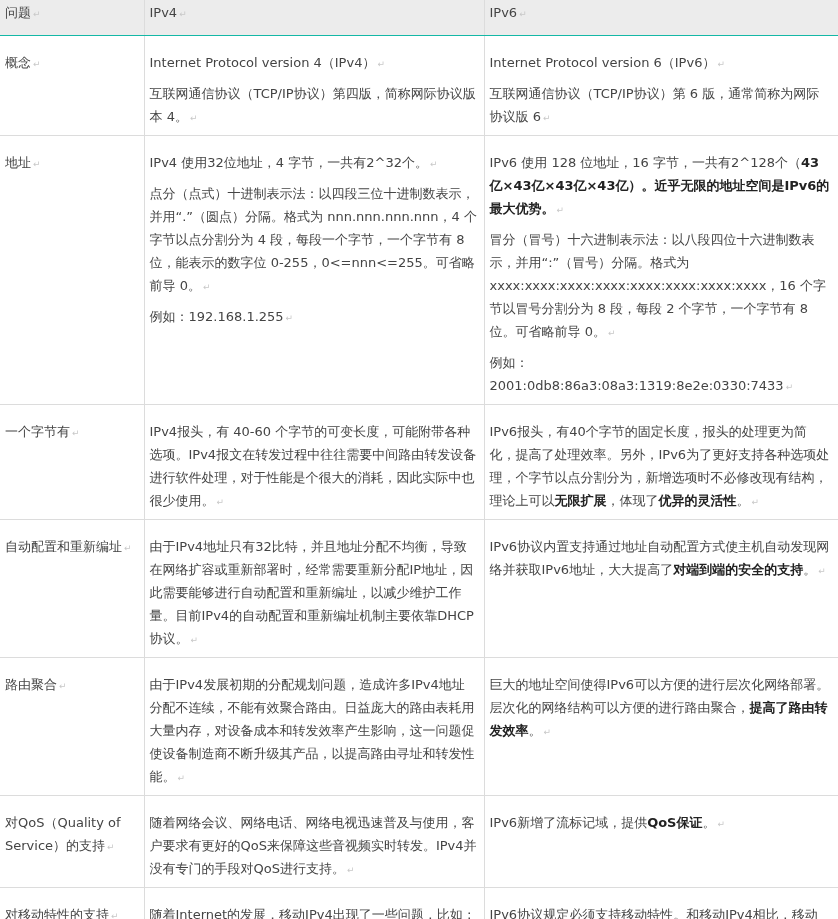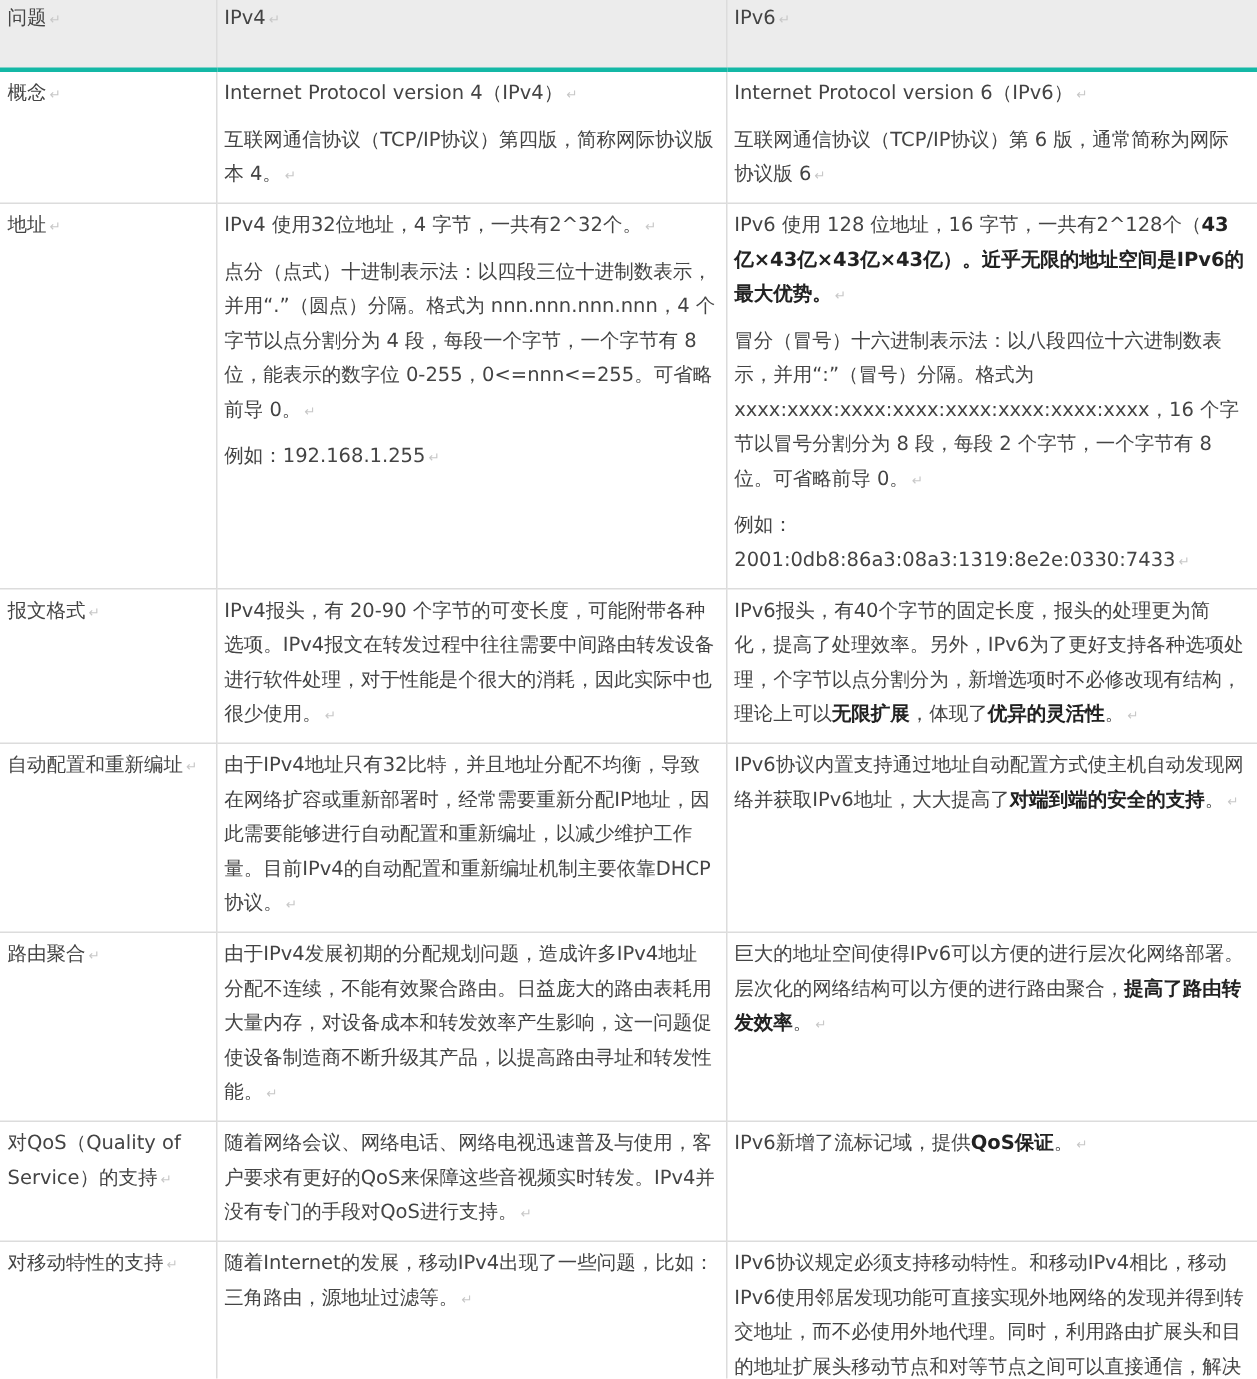--- a/index.html
+++ b/index.html
@@ -1,25 +1,25 @@
 <!DOCTYPE html>
 <html><head>
   <meta charset="utf-8">
   <style>
     html, body { margin: 0; padding: 0; background: #ffffff; }
     body { width: 838px; height: 919px; overflow: hidden; font-family: "DejaVu Sans", sans-serif; color: #444; }
     table.cmp { border-collapse: collapse; width: 838px; table-layout: fixed; font-size: 13px; line-height: 23px; }
     table.cmp col.c1 { width: 144px; }
     table.cmp col.c2 { width: 340px; }
     table.cmp col.c3 { width: 354px; }
-    table.cmp th, table.cmp td { border: 1px solid #dcdcdc; vertical-align: top; padding: 3px 6px 5px 5px; text-align: left; font-weight: normal; }
+    table.cmp th, table.cmp td { border: 1px solid #dcdcdc; vertical-align: top; padding: 15px 6px 5px 5px; text-align: left; font-weight: normal; }
     table.cmp tr:first-child th { border-top: none; }
     table.cmp th:first-child, table.cmp td:first-child { border-left: none; }
     table.cmp th:last-child, table.cmp td:last-child { border-right: none; }
-    table.cmp thead th { background: #ececec; border-bottom: 3px solid #14b8a6; padding: 1px 5px 19px 5px; height: 22px; }
+    table.cmp thead th { background: #ececec; border-bottom: 1px solid #14b8a6; padding: 1px 5px 9px 5px; height: 22px; }
     td.topic { padding-top: 6px; }
     td.cell { padding-top: 5px; }
     p.para { margin: 0 0 6px 0; }
     p.para:last-child { margin-bottom: 0; }
     b.em { font-weight: bold; color: #222; }
     .mark { color: #c8c8c8; font-size: 9px; margin-left: 2px; }
   </style>
 </head>
 <body>
 
@@ -55,23 +55,23 @@
           <p class="para"><span>点分（点式）十进制表示法：以四段三位十进制数表示，并用“.”（圆点）分隔。格式为 nnn.nnn.nnn.nnn，4 个字节以点分割分为 4 段，每段一个字节，一个字节有 8 位，能表示的数字位 0-255，0&lt;=nnn&lt;=255。可省略前导 0。</span><span class="mark">↵</span></p>
           <p class="para"><span>例如：192.168.1.255</span><span class="mark">↵</span></p>
         </td>
         <td class="cell">
           <p class="para"><span>IPv6 使用 128 位地址，16 字节，一共有2^128个（</span><b class="em">43亿×43亿×43亿×43亿）。近乎无限的地址空间是IPv6的最大优势。</b><span class="mark">↵</span></p>
           <p class="para"><span>冒分（冒号）十六进制表示法：以八段四位十六进制数表示，并用“:”（冒号）分隔。格式为 xxxx:xxxx:xxxx:xxxx:xxxx:xxxx:xxxx:xxxx，16 个字节以冒号分割分为 8 段，每段 2 个字节，一个字节有 8 位。可省略前导 0。</span><span class="mark">↵</span></p>
           <p class="para"><span>例如：2001:0db8:86a3:08a3:1319:8e2e:0330:7433</span><span class="mark">↵</span></p>
         </td>
       </tr>
       <tr style="height: 97px;">
-        <td class="topic"><span>报文格式</span><span class="mark">↵</span></td>
+        <td class="topic"><span>一个字节有</span><span class="mark">↵</span></td>
         <td class="cell">
-          <p class="para"><span>IPv4报头，有 20-90 个字节的可变长度，可能附带各种选项。IPv4报文在转发过程中往往需要中间路由转发设备进行软件处理，对于性能是个很大的消耗，因此实际中也很少使用。</span><span class="mark">↵</span></p>
+          <p class="para"><span>IPv4报头，有 40-60 个字节的可变长度，可能附带各种选项。IPv4报文在转发过程中往往需要中间路由转发设备进行软件处理，对于性能是个很大的消耗，因此实际中也很少使用。</span><span class="mark">↵</span></p>
         </td>
         <td class="cell">
           <p class="para"><span>IPv6报头，有40个字节的固定长度，报头的处理更为简化，提高了处理效率。另外，IPv6为了更好支持各种选项处理，个字节以点分割分为，新增选项时不必修改现有结构，理论上可以</span><b class="em">无限扩展</b><span>，体现了</span><b class="em">优异的灵活性</b><span>。</span><span class="mark">↵</span></p>
         </td>
       </tr>
       <tr style="height: 115px; margin-top: 44px;">
         <td class="topic"><span>自动配置和重新编址</span><span class="mark">↵</span></td>
         <td class="cell">
           <p class="para"><span>由于IPv4地址只有32比特，并且地址分配不均衡，导致在网络扩容或重新部署时，经常需要重新分配IP地址，因此需要能够进行自动配置和重新编址，以减少维护工作量。目前IPv4的自动配置和重新编址机制主要依靠DHCP协议。</span><span class="mark">↵</span></p>
         </td>

